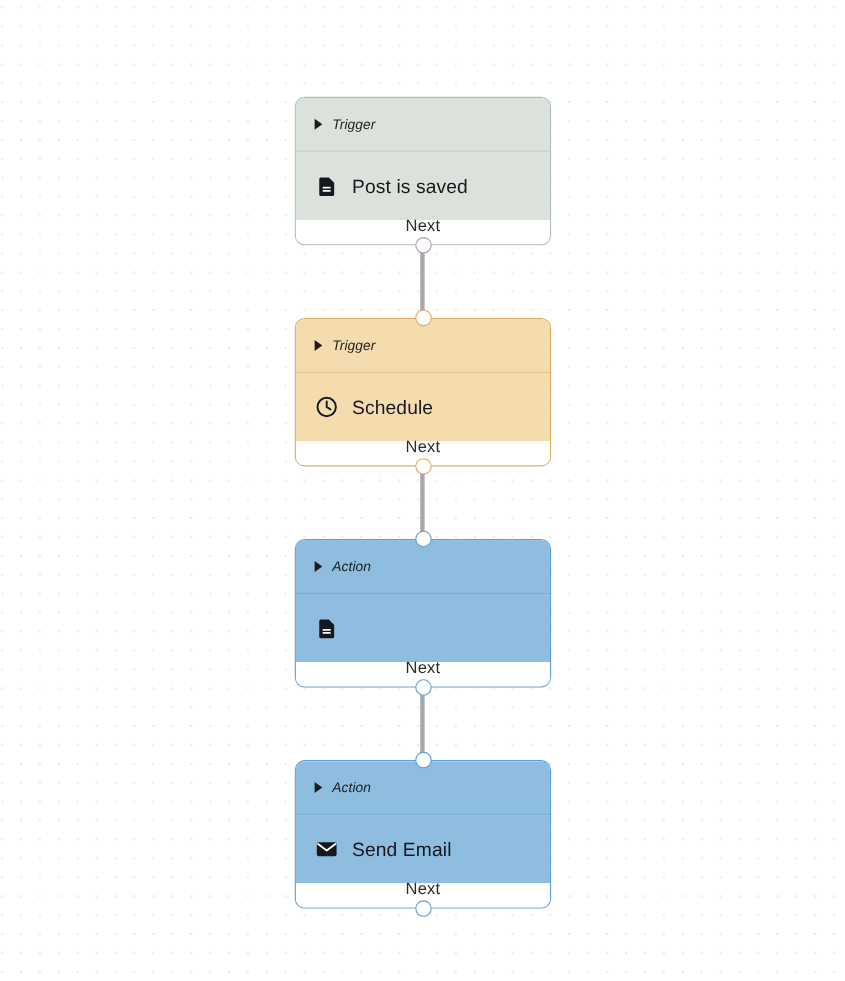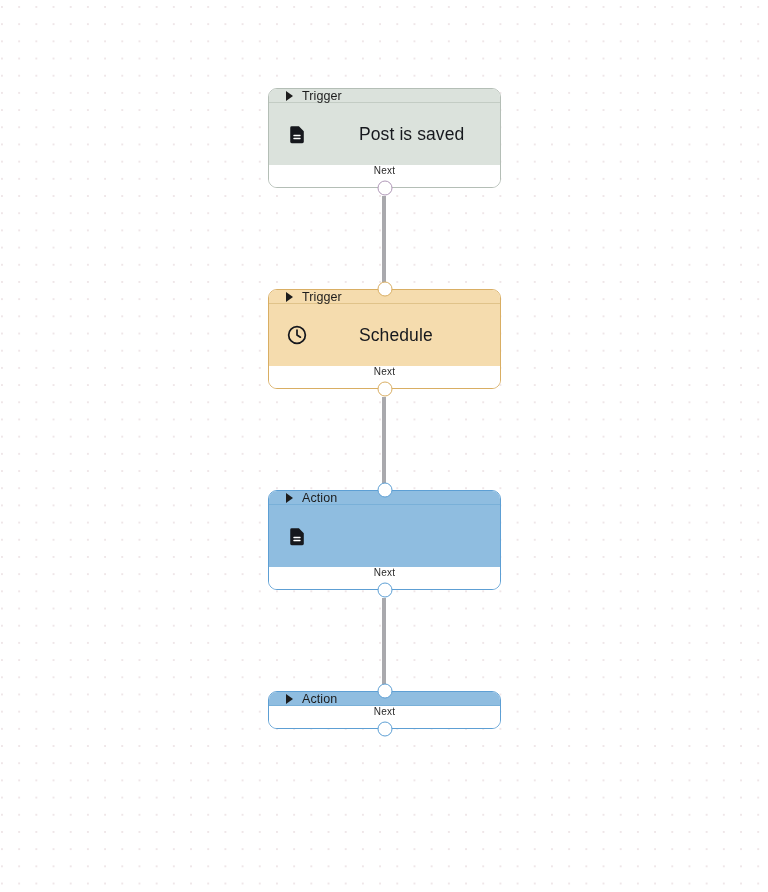--- a/index.html
+++ b/index.html
@@ -48,26 +48,27 @@
   }
 
   .node-inner {
     border-radius: 9px;
     overflow: hidden;
     border: 1.2px solid var(--edge-color);
     background: #ffffff;
   }
 
   .node-header {
-    height: 14px;
+    height: 49px;
     display: flex;
     align-items: center;
     padding-left: 17px;
     background: var(--fill);
     border-bottom: 1.1px solid var(--divider);
+    font-style: italic;
   }
 
   .caret-icon {
     width: 0;
     height: 0;
     border-left: 7.5px solid #1c1c1c;
     border-top: 5px solid transparent;
     border-bottom: 5px solid transparent;
     margin-right: 9px;
     flex: none;
@@ -96,34 +97,33 @@
     align-items: center;
     justify-content: center;
   }
   .body-icon svg { display: block; }
 
   .node-title {
     font-size: 17.5px;
     color: #16181d;
     letter-spacing: .1px;
     white-space: nowrap;
-    margin-left: 39px;
   }
 
   .node-footer {
     height: 22px;
     background: #ffffff;
     display: flex;
     align-items: flex-start;
     justify-content: center;
     position: relative;
   }
 
   .footer-label {
-    font-size: 10px;
+    font-size: 15px;
     color: #2a2a2a;
     line-height: 12px;
     letter-spacing: .2px;
   }
 
   
   .port {
     position: absolute;
     width: 15px;
     height: 15px;
@@ -211,20 +211,29 @@
       </div>
       <div class="port port-in"></div>
       <div class="port port-out"></div>
     </div>
     <div class="node" style="top: 691px; --fill: #8fbde0; --edge-color: #5d9fd4; --divider: #79b0d8; --port-out-color: #5d9fd4;">
       <div class="node-inner">
         <div class="node-header">
           <span class="caret-icon"></span>
           <span class="node-category">Action</span>
         </div>
+        <div class="node-body">
+          <span class="body-icon">
+            <svg width="22" height="22" viewBox="0 0 24 24" aria-hidden="true">
+              <rect x="2.2" y="5" width="19.6" height="14" rx="1.9" fill="#16181d"></rect>
+              <path d="M3.4 6.9 12 13.2l8.6-6.3" fill="none" stroke="#ffffff" stroke-width="1.9" stroke-linecap="round" stroke-linejoin="round"></path>
+            </svg>
+          </span>
+          <span class="node-title">Send Email</span>
+        </div>
         <div class="node-footer">
           <span class="footer-label">Next</span>
         </div>
       </div>
       <div class="port port-in"></div>
       <div class="port port-out"></div>
     </div>
   </div>
 
 </body></html>

